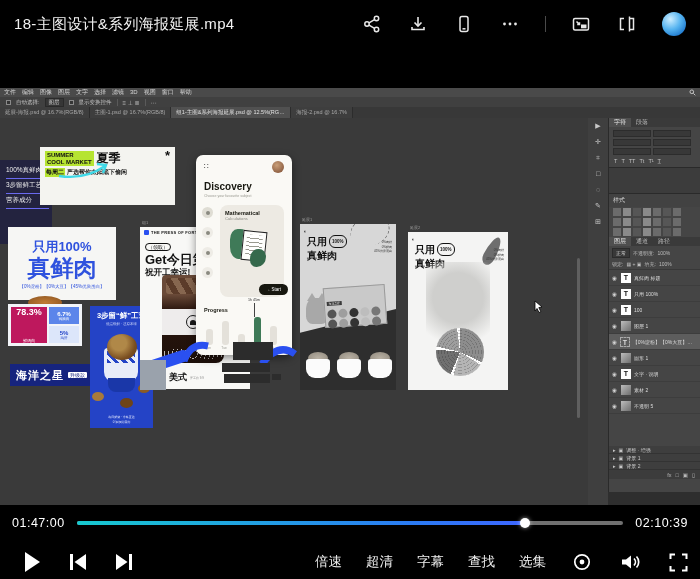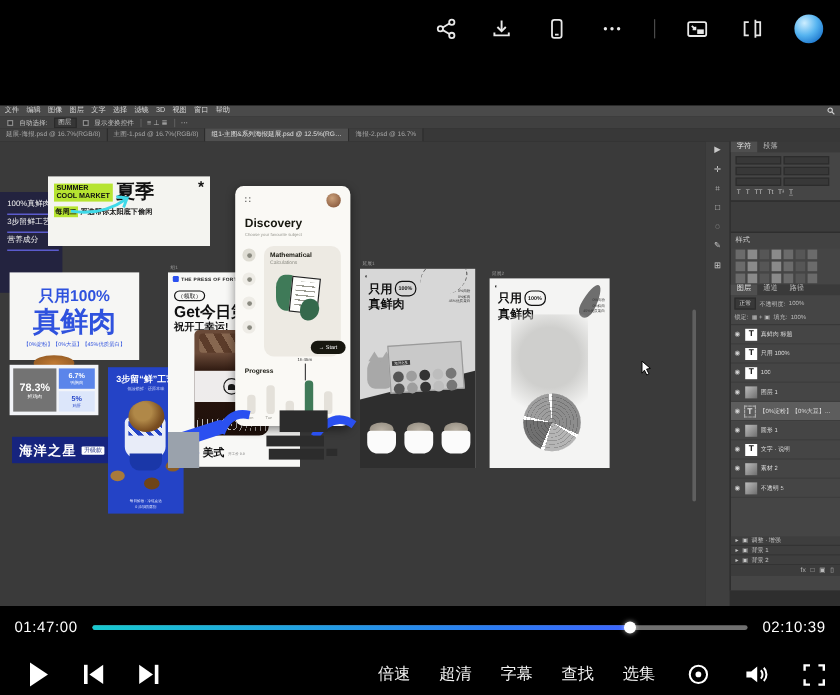--- a/index.html
+++ b/index.html
@@ -35,36 +35,36 @@
   .vscroll{position:absolute;left:577px;top:140px;width:3px;height:160px;background:#5f5f5f;border-radius:2px;}
 
   
   .artlabel{position:absolute;font-size:4px;color:#9a9a9a;}
   .pA{position:absolute;left:0;top:42px;width:52px;height:84px;background:#23233f;padding:4px 3px 0 6px;}
   .pA div{font-size:6.5px;color:#efefef;border-bottom:1.5px solid #6a6af0;padding:2px 0 3px;white-space:nowrap;}
 
   .pB{position:absolute;left:40px;top:29px;width:135px;height:58px;background:#f4f4f0;padding:3px 5px;color:#111;}
   .pB .r1{display:flex;align-items:center;gap:3px;}
   .pB .gtag{background:#b6e431;padding:1px 2px;font-size:6px;font-weight:800;line-height:6.5px;color:#111;}
-  .pB .season{font-size:16px;font-weight:900;color:#111;}
+  .pB .season{font-size:12px;font-weight:900;color:#111;}
   .pB .star{position:absolute;right:5px;top:1px;font-size:13px;font-weight:900;color:#111;}
   .pB .big{font-size:20px;font-weight:900;letter-spacing:-1px;line-height:22px;color:#111;}
   .pB .r3{display:flex;align-items:center;gap:2px;margin-top:1px;}
   .pB .badge{background:#b6e431;font-size:6px;font-weight:800;padding:0 1px;color:#111;}
   .pB .sub{font-size:6px;font-weight:800;color:#111;}
   .anno-arrow{position:absolute;left:55px;top:28px;pointer-events:none;}
 
   .pC{position:absolute;left:8px;top:109px;width:108px;height:73px;background:#f6f6f4;display:flex;flex-direction:column;align-items:center;justify-content:center;gap:1px;}
   .pC .l1{color:#2f52de;font-size:13px;font-weight:800;}
   .pC .l2{color:#2f52de;font-size:23px;font-weight:900;line-height:23px;}
   .pC .fn{color:#2f52de;font-size:4.5px;margin-top:3px;}
 
   .blob{position:absolute;left:28px;top:178px;width:34px;height:13px;background:radial-gradient(#c07a34,#8a5420);border-radius:50%;}
   .pD{position:absolute;left:8px;top:186px;width:74px;height:42px;background:#f2f4f8;padding:3px;display:flex;gap:2px;}
-  .pD .main{flex:1.2;background:#737373;color:#fff;display:flex;flex-direction:column;align-items:center;justify-content:center;}
+  .pD .main{flex:1.2;background:#be185d;color:#fff;display:flex;flex-direction:column;align-items:center;justify-content:space-between;}
   .pD .main b{font-size:9px;}
   .pD .main i{font-size:4px;font-style:normal;}
   .pD .col{flex:1;display:flex;flex-direction:column;gap:2px;}
   .pD .a{flex:1;background:#5b85ea;color:#fff;display:flex;flex-direction:column;align-items:center;justify-content:center;}
   .pD .b{flex:1;background:#dce6fa;color:#2646c8;display:flex;flex-direction:column;align-items:center;justify-content:center;}
   .pD .a b,.pD .b b{font-size:6px;}
   .pD .a i,.pD .b i{font-size:3.5px;font-style:normal;}
 
   .pE{position:absolute;left:10px;top:246px;width:104px;height:22px;background:#16247e;display:flex;align-items:center;gap:4px;padding:0 6px;}
   .pE .t{font-size:11px;font-weight:800;color:#fff;letter-spacing:1px;}
@@ -226,20 +226,21 @@
   .rightctrls{display:flex;align-items:center;gap:24px;}
   .tbtn{font-size:13.5px;color:#f0f0f0;cursor:pointer;position:relative;white-space:nowrap;}
   .svip{position:absolute;left:16px;top:-13px;background:#33230f;border:1px solid #9a7440;border-radius:7px 7px 7px 2px;color:#e8b96a;font-size:7.5px;font-weight:700;font-style:italic;padding:0 4px;line-height:10px;letter-spacing:.5px;margin-top:48px;}
 </style>
 </head>
 <body>
 
 <div id="stage">
 
   <div class="topbar">
+    <span class="vtitle">18-主图设计&amp;系列海报延展.mp4</span>
     <span class="spacer"></span>
     <span class="tico">
       <svg width="20" height="20" viewBox="0 0 20 20" fill="none" stroke="#e8e8e8" stroke-width="1.5">
         <circle cx="14.5" cy="4.5" r="2.2"></circle>
           <circle cx="5" cy="10" r="2.2"></circle>
           <circle cx="14.5" cy="15.5" r="2.2"></circle>
         <line x1="7" y1="8.9" x2="12.5" y2="5.6"></line>
           <line x1="7" y1="11.1" x2="12.5" y2="14.4"></line>
       </svg>
     </span>

